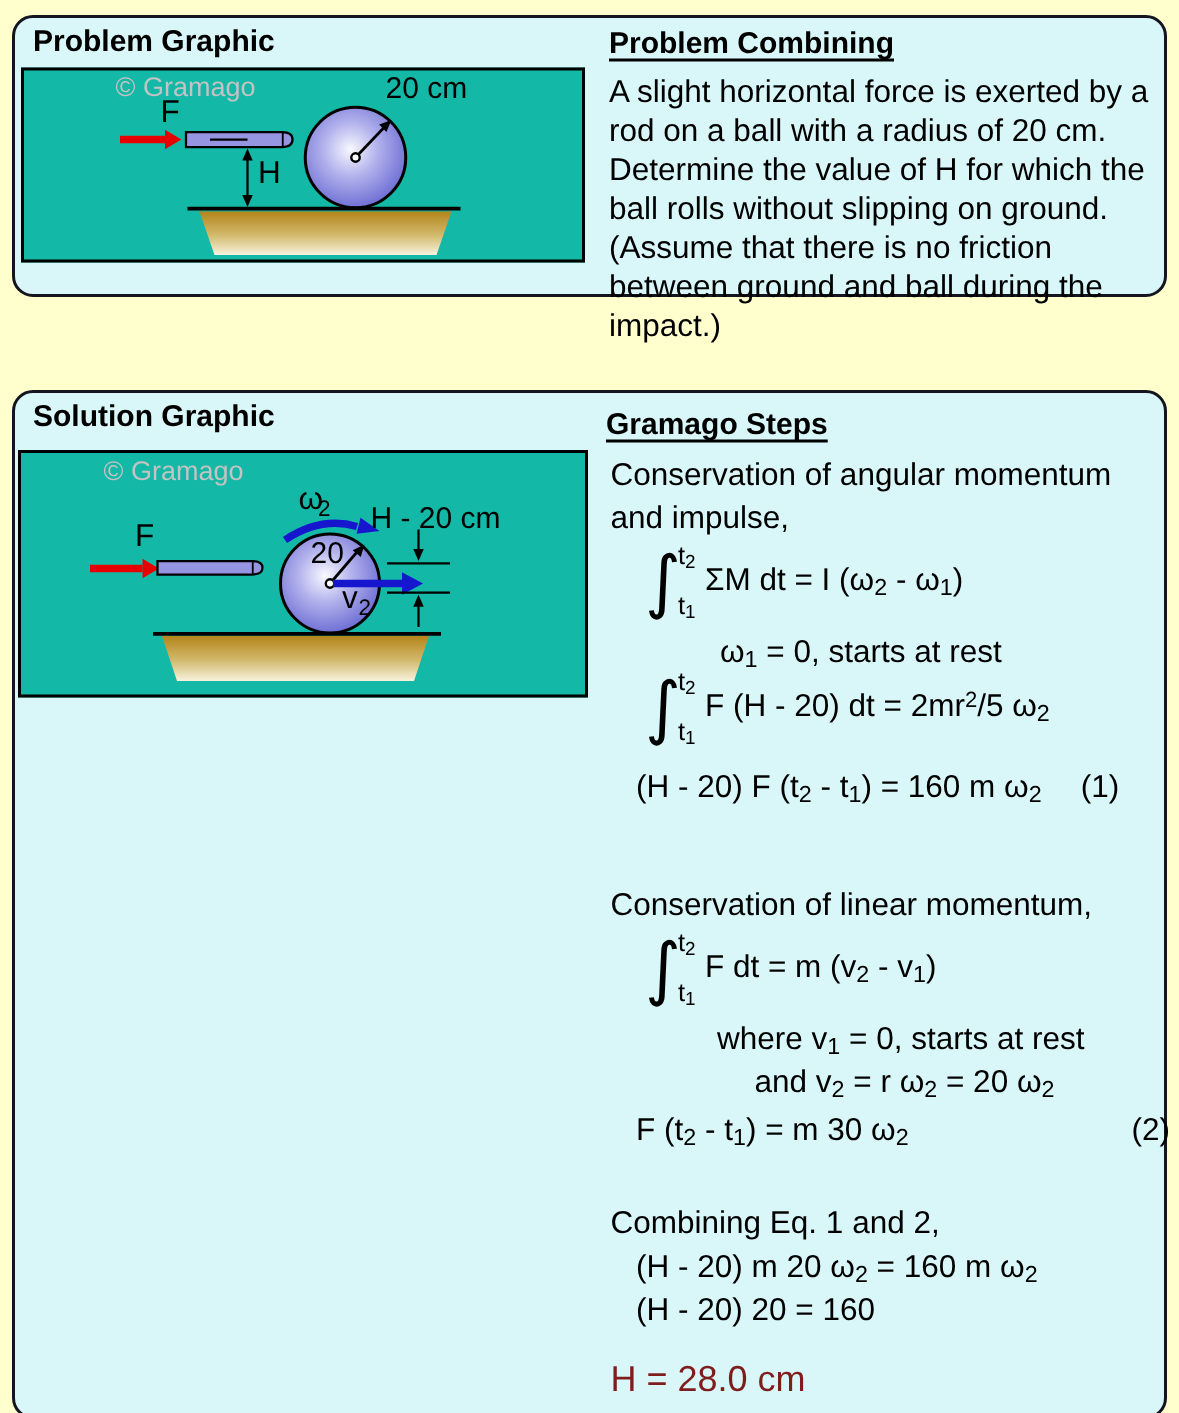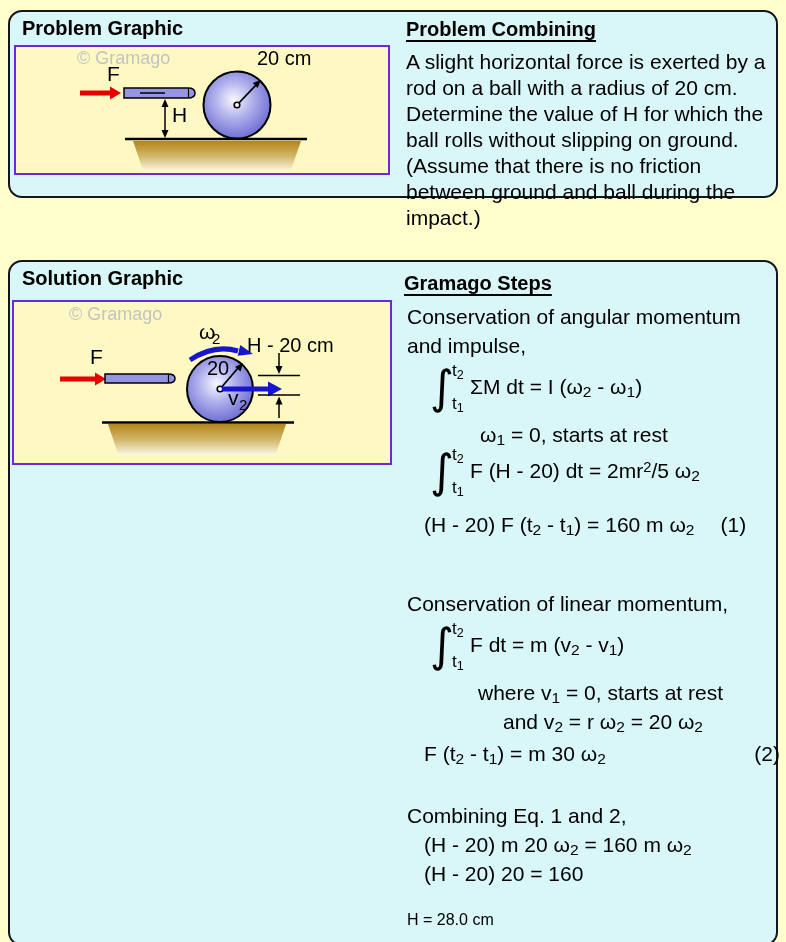--- a/index.html
+++ b/index.html
@@ -11,21 +11,21 @@
   .panel {
     position:absolute; left:8px; width:770px;
     background:#D9F6F8; border:2px solid #15151F; border-radius:14px;
     box-sizing:border-box;
   }
   #problem-panel { top:10px; height:188px; }
   #solution-panel { top:260px; height:686px; }
   .panel-title { position:absolute; left:12px; top:5px; font-size:20px; font-weight:bold; margin:0; }
   .underlined { text-decoration:underline; text-decoration-thickness:2px; text-underline-offset:4px; }
   .gbox {
-    position:absolute; background:#fef9c3; border:2px solid #6d28d9; box-sizing:border-box;
+    position:absolute; background:#14b8a6; border:2px solid #000000; box-sizing:border-box;
   }
   #problem-gbox { left:4px; top:33px; width:376px; height:130px; }
   #solution-gbox { left:2px; top:38px; width:380px; height:165px; }
   .col { position:absolute; }
   #statement-col { left:396px; top:6px; width:374px; }
   .col h2 { margin:0; font-size:20px; font-weight:bold; }
   #statement-text { margin:8px 0 0 0; font-size:21px; line-height:26px; white-space:pre-line; }
   #steps-col { left:394px; top:10px; width:378px; font-size:21px; }
   .line { line-height:29px; white-space:pre-line; margin:0; }
   sub { font-size:0.74em; vertical-align:-0.22em; line-height:0; }
@@ -47,21 +47,21 @@
   #introw-2 { margin-top:-4px; }
   #ln-eq1 { margin-top:13px; padding-left:20px; }
   #ln-intro-linear { margin-top:50px; padding-left:3px; }
   #introw-3 { margin-top:1px; }
   #ln-v1 { margin-top:7px; padding-left:74px; }
   #ln-v2 { padding-left:99px; }
   #ln-eq2 { margin-top:3px; padding-left:20px; padding-right:2px; }
   #ln-combine-intro { margin-top:33px; padding-left:3px; }
   #ln-combine1 { padding-left:20px; }
   #ln-combine2 { padding-left:20px; }
-  #ln-answer { margin-top:17px; padding-left:3px; color:#000000; font-size:16px; }
+  #ln-answer { margin-top:17px; padding-left:3px; color:#7f1d1d; font-size:24px; }
   svg text { font-family:"Liberation Sans","DejaVu Sans",sans-serif; fill:#000; }
   svg text.wm { fill:#C3C3C3; font-size:18px; }
   svg text.lbl { font-size:21px; }
   svg text.lbl-sm { font-size:20px; }
   svg text.sublbl { font-size:15px; }
 </style>
 </head>
 <body>
 
 <section class="panel" id="problem-panel">

